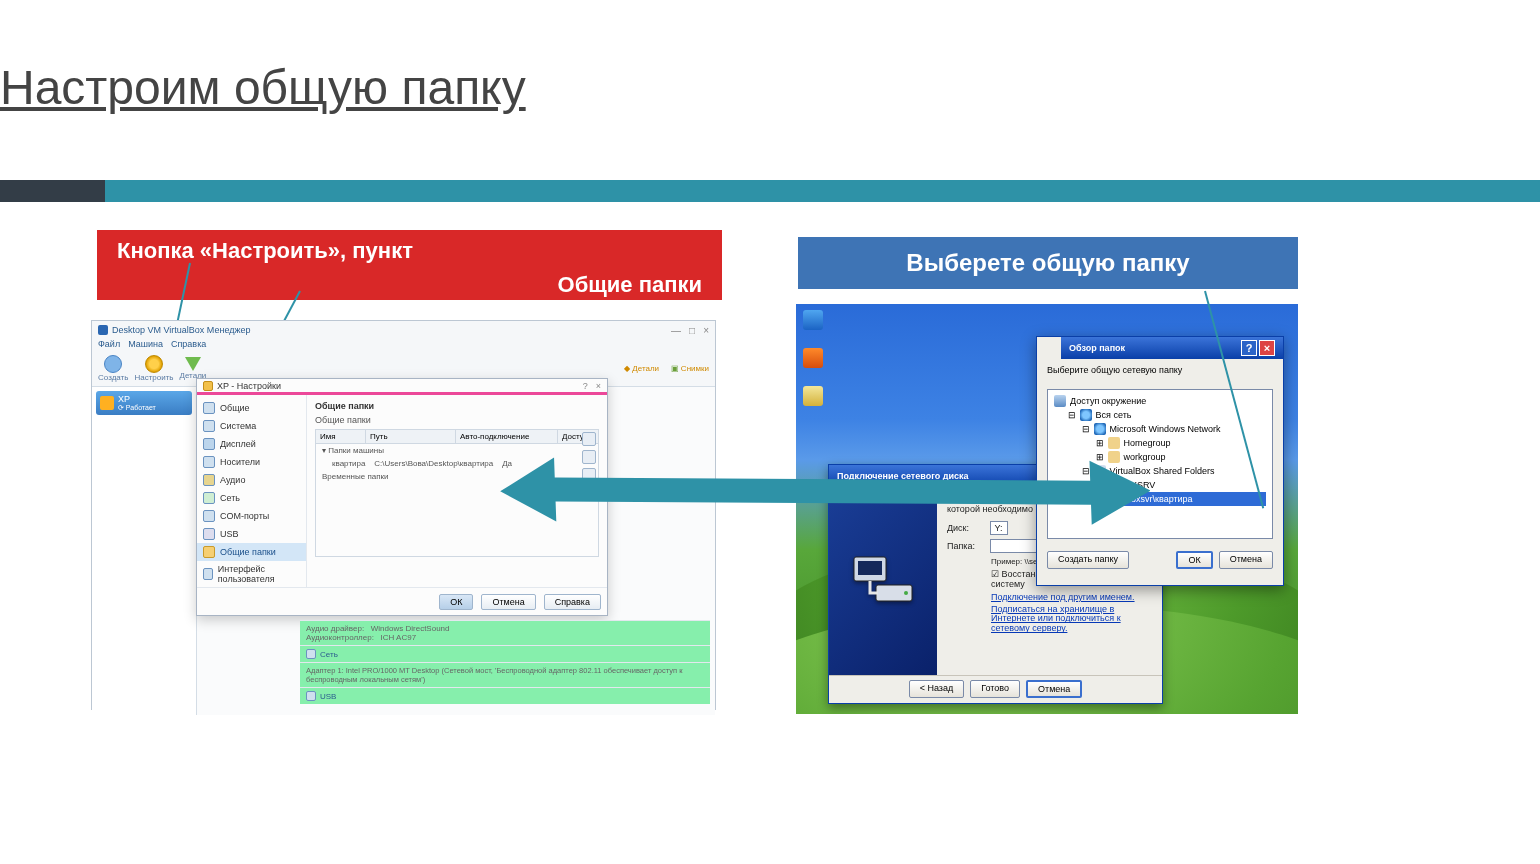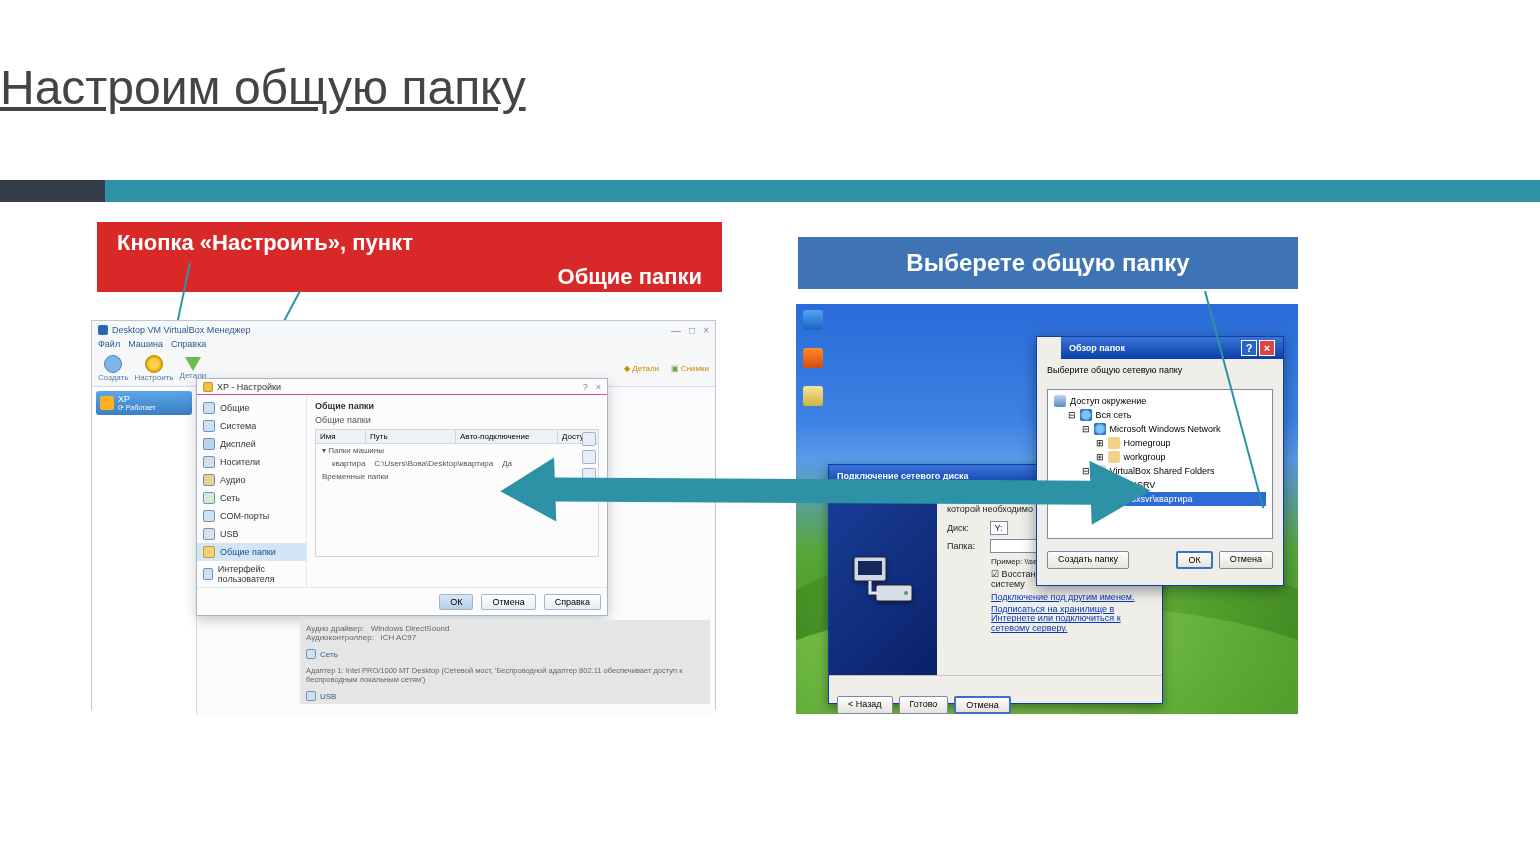--- a/index.html
+++ b/index.html
@@ -33,21 +33,21 @@
     left: 0;
     width: 105px;
     height: 22px;
     background: #333d47;
   }
 
   
   .red-box {
     position: absolute;
     left: 97px;
-    top: 222px;
+    top: 230px;
     width: 625px;
     height: 70px;
     background: #d92828;
     color: #fff;
     padding: 8px 20px;
     font-weight: bold;
   }
   .red-box .line1 { font-size: 22px; }
   .red-box .line2 { font-size: 22px; text-align: right; margin-top: 8px; }
 
@@ -106,21 +106,21 @@
   }
   .vb-machine {
     background: linear-gradient(#5aa7e8,#3a7dc4); color:#fff; padding:4px; border-radius:3px; display:flex; align-items:center; gap:4px; font-size:9px;
   }
   .vb-machine .micon{ width:14px;height:14px;background:#ffb020;border-radius:2px;}
 
   
   .vb-settings {
     position:absolute; left:196px; top:378px; width:412px; height:238px; background:#fcfcfc; border:1px solid #a8b4c4; box-shadow: 0 4px 12px rgba(0,0,0,.2); font-size:9px;
   }
-  .vbs-title { height:16px; padding:2px 6px; color:#333; border-bottom:1px solid #ec4899; display:flex; align-items:center;}
+  .vbs-title { height:16px; padding:2px 6px; color:#333; border-bottom:3px solid #ec4899; display:flex; align-items:center;}
   .vbs-title .tctl{ margin-left:auto; color:#888; display:flex; gap:8px;}
   .vbs-body { display:flex; height: calc(100% - 44px);}
   .vbs-side { width:110px; border-right:1px solid #e3e8ee; padding:4px 0;}
   .vbs-item { display:flex; align-items:center; gap:5px; padding:3px 6px; color:#333;}
   .vbs-item.sel { background:#d3e6f7; color:#1a4f8a;}
   .vbs-ico { width:12px; height:12px; border:1px solid #6b93c0; background:#cfe0ef; border-radius:2px;}
   .vbs-ico.folder{ background:#f6cf72; border-color:#c99a2a;}
   .vbs-ico.mon{ background:#bcd5ec;}
   .vbs-ico.snd{ background:#e7d58f;}
   .vbs-ico.net{ background:#cfeed3;}
@@ -135,21 +135,21 @@
   .vbs-addcol { position:absolute; right:2px; top:2px; display:flex; flex-direction:column; gap:4px;}
   .vbs-addcol .ab{ width:14px;height:14px;border:1px solid #9fb5cd;background:#e8eef5;border-radius:2px;}
   .vbs-foot { display:flex; justify-content:flex-end; gap:8px; padding:6px; border-top:1px solid #e3e8ee;}
   .vbs-btn { border:1px solid #9fb5cd; background:linear-gradient(#fff,#e7edf3); padding:2px 10px; border-radius:2px; font-size:9px;}
   .vbs-btn.primary{ background:linear-gradient(#d9e7f6,#b6cfe8);}
 
   
   .vb-detail {
     position:absolute; left:300px; top:620px; width:410px; font-size:8px; color:#666;
   }
-  .vb-detail .drow{ padding:3px 6px; border-top:1px solid #e3e8ee; background:#e5e5e5;}
+  .vb-detail .drow{ padding:3px 6px; border-top:1px solid #e3e8ee; background:#86efac;}
   .vb-detail .dhead{ color:#2b5c8e; display:flex; align-items:center; gap:4px;}
   .vb-detail .dico{ width:10px;height:10px;background:#cfe0ef;border:1px solid #6b93c0;border-radius:2px;}
 
   
   .xp-area {
     position:absolute; left:796px; top:304px; width:502px; height:410px; overflow:hidden;
     background: linear-gradient(#2a6bd8 0%, #3d82e4 28%, #5a9ae9 38%, #58a73a 60%, #3e8623 100%);
   }
   .xp-hill{
     position:absolute; left:-40px; right:-40px; top:235px; height:260px;
@@ -172,21 +172,21 @@
     position:absolute; left:32px; top:160px; width:335px; height:240px; background:#efeee9; border:1px solid #0a3fa8; font-size:9px; box-shadow:0 4px 10px rgba(0,0,0,.4);
   }
   .xp-w-title{ height:22px; background:linear-gradient(#3b74d9,#0a3fa8); color:#fff; font-weight:bold; padding:3px 8px; display:flex; align-items:center;}
   .xp-w-body{ display:flex; height:calc(100% - 50px);}
   .xp-w-side{ width:108px; background:linear-gradient(135deg,#1a3e97,#0a216a); display:flex; align-items:center; justify-content:center;}
   .xp-w-side svg{ filter: drop-shadow(0 2px 2px rgba(0,0,0,.4));}
   .xp-w-main{ flex:1; padding:6px 10px; color:#222;}
   .xp-w-main .lbl{ display:inline-block; width:40px; color:#222;}
   .xp-w-main .inp{ display:inline-block; border:1px solid #7a8aa8; background:#fff; padding:1px 4px; min-width:18px;}
   .xp-w-main .lnk{ color:#0638b7; text-decoration:underline;}
-  .xp-w-foot{ display:flex; justify-content:flex-start; gap:6px; padding:20px 8px; border-top:1px solid #c8c4ba;}
+  .xp-w-foot{ display:flex; justify-content:center; gap:6px; padding:4px 8px; border-top:1px solid #c8c4ba;}
   .xp-btn{ border:1px solid #7a8aa8; background:linear-gradient(#fff,#e6e3da); padding:2px 10px; border-radius:2px; font-size:9px;}
   .xp-btn.def{ border:2px solid #3a6fce;}
 
   
   .xp-browse{
     position:absolute; left:240px; top:32px; width:248px; height:250px; background:#efeee9; border:1px solid #0a3fa8; font-size:9px; box-shadow:0 4px 14px rgba(0,0,0,.4);
   }
   .xp-b-title{ height:22px; background:linear-gradient(#3b74d9,#0a3fa8); color:#fff; font-weight:bold; padding:3px 8px; display:flex; align-items:center;margin-left:24px;}
   .xp-b-ctl{ margin-left:auto; display:flex; gap:2px;}
   .xp-b-ctl span{ width:16px;height:16px;background:#d44;color:#fff;display:flex;align-items:center;justify-content:center;font-size:11px;border:1px solid #fff;}

